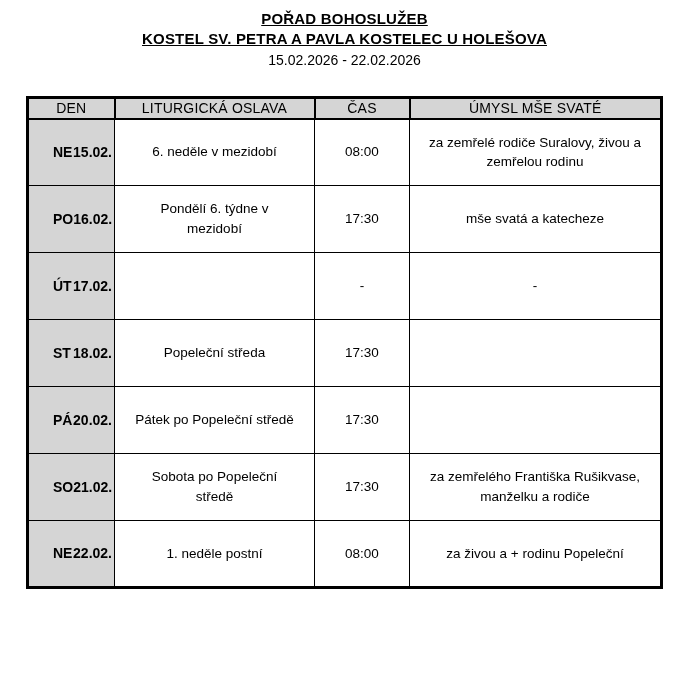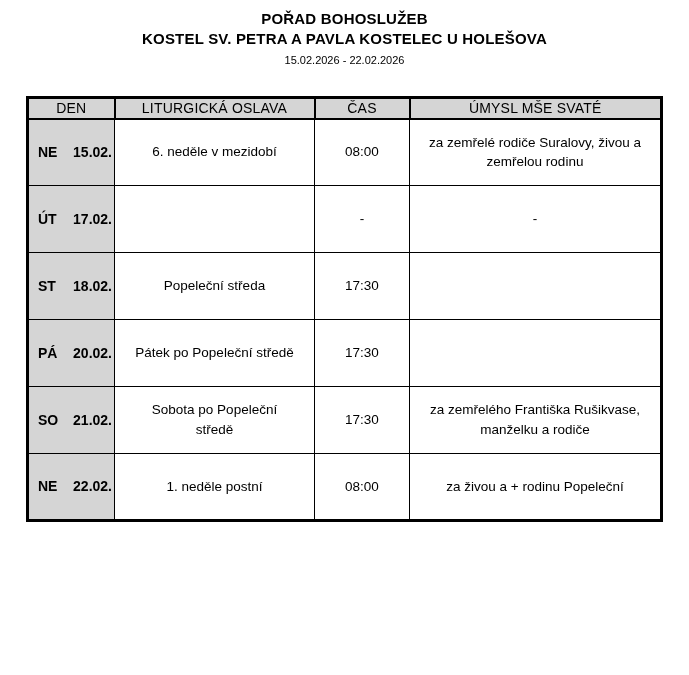--- a/index.html
+++ b/index.html
@@ -20,23 +20,24 @@
     box-sizing: border-box;
   }
   .titles {
     text-align: center;
   }
   .title-line {
     font-size: 15px;
     font-weight: bold;
     line-height: 20px;
     letter-spacing: 0.2px;
+    text-decoration: underline;
   }
   .date-range {
-    font-size: 11px;
+    font-size: 14px;
     font-weight: normal;
     line-height: 21px;
     margin-top: 1px;
   }
   table.schedule {
     margin: 25px auto 0 auto;
     width: 634px;
     table-layout: fixed;
     border-collapse: collapse;
     border: 3px solid #000000;
@@ -71,21 +72,21 @@
   td.day-cell {
     background: var(--shade-bg, #d5d5d5);
     font-weight: bold;
     font-size: 14px;
     padding: 0;
   }
   .day-wrap {
     display: flex;
     justify-content: space-between;
     align-items: center;
-    padding: 0 2px 0 9px;
+    padding: 0 2px 0 24px;
   }
   td.celebration-cell,
   td.intention-cell {
     white-space: pre-line;
   }
 </style>
 </head>
 <body>
 
 <div class="page">
@@ -118,20 +119,32 @@
         <span>NE</span>
         <span>15.02.</span>
       </div>
     </td>
     <td class="celebration-cell">6. neděle v mezidobí</td>
     <td class="time-cell">08:00</td>
     <td class="intention-cell">za zemřelé rodiče Suralovy, živou a
 zemřelou rodinu</td>
   </tr>
 
+  <tr>
+    <td class="day-cell">
+      <div class="day-wrap">
+        <span>PO</span>
+        <span>16.02.</span>
+      </div>
+    </td>
+    <td class="celebration-cell">Pondělí 6. týdne v
+mezidobí</td>
+    <td class="time-cell">17:30</td>
+    <td class="intention-cell">mše svatá a katecheze</td>
+  </tr>
 
   <tr>
     <td class="day-cell">
       <div class="day-wrap">
         <span>ÚT</span>
         <span>17.02.</span>
       </div>
     </td>
     <td class="celebration-cell"></td>
     <td class="time-cell">-</td>

